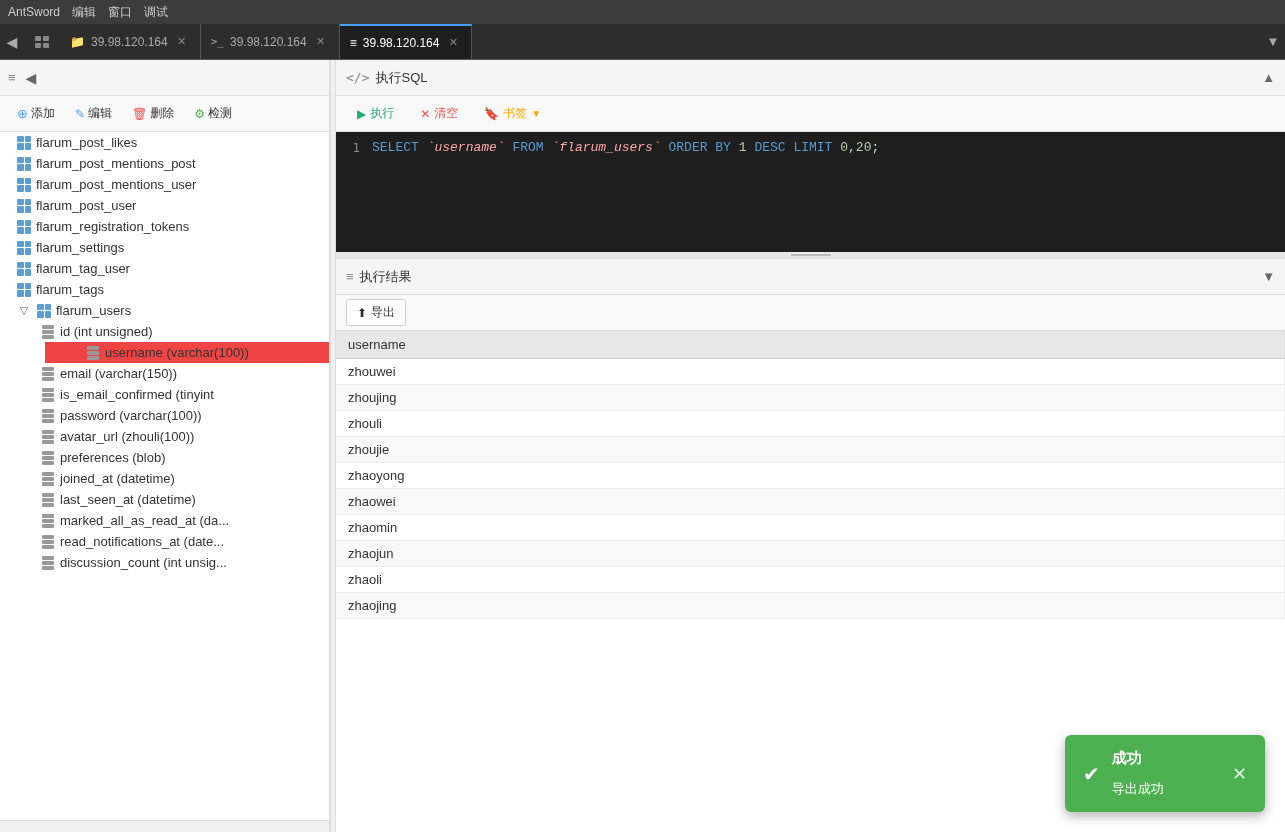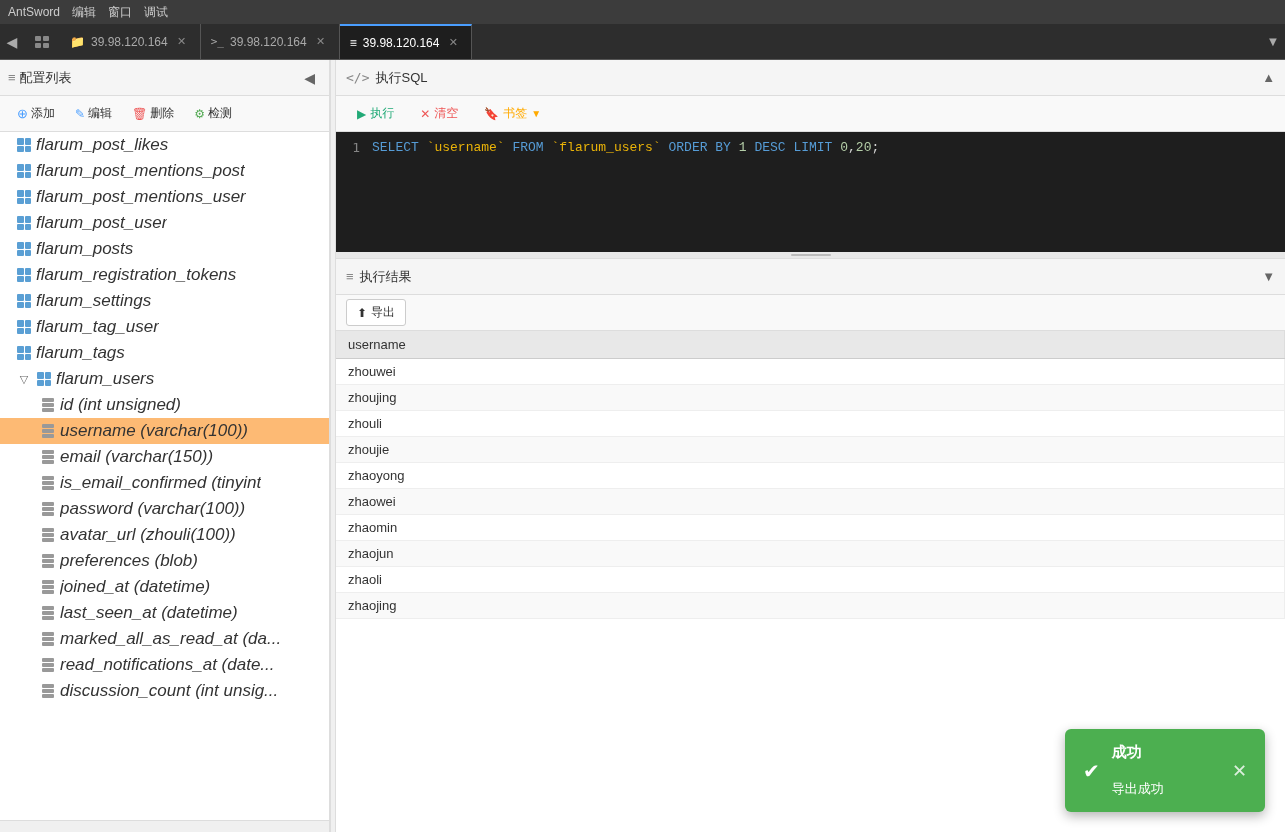--- a/index.html
+++ b/index.html
@@ -28,21 +28,21 @@
     .sidebar-header { height: 36px; background: #f5f5f5; border-bottom: 1px solid #ddd; display: flex; align-items: center; padding: 0 8px; gap: 4px; }
     .sidebar-title { font-size: 13px; color: #333; flex: 1; display: flex; align-items: center; gap: 4px; }
     .sidebar-collapse { cursor: pointer; color: #666; font-size: 14px; padding: 2px 6px; }
     .sidebar-toolbar { height: 36px; background: #f9f9f9; border-bottom: 1px solid #ddd; display: flex; align-items: center; padding: 0 8px; gap: 2px; }
     .toolbar-btn { display: flex; align-items: center; gap: 3px; padding: 4px 8px; cursor: pointer; color: #333; font-size: 12px; border: 1px solid transparent; border-radius: 3px; }
     .toolbar-btn .btn-icon { color: #4a9eff; font-size: 13px; }
 
     .tree { flex: 1; overflow-y: auto; overflow-x: hidden; }
     .tree-item { display: flex; align-items: center; padding: 3px 8px; cursor: pointer; gap: 4px; white-space: nowrap; }
     .tree-item .tree-icon { width: 16px; height: 14px; display: inline-flex; align-items: center; justify-content: center; flex-shrink: 0; }
-    .tree-item .tree-label { font-size: 17px; color: #333; overflow: hidden; text-overflow: ellipsis; font-style: italic; }
+    .tree-item .tree-label { font-size: 13px; color: #333; overflow: hidden; text-overflow: ellipsis; }
     .tree-item.level1 { padding-left: 16px; }
     .tree-item.level2 { padding-left: 40px; }
 
     
     .icon-table { display: inline-grid; grid-template-columns: 1fr 1fr; grid-template-rows: 1fr 1fr; gap: 1px; width: 14px; height: 14px; }
     .icon-table div { background: #5a9fd4; border-radius: 1px; }
     .icon-col { display: inline-grid; grid-template-columns: 1fr; grid-template-rows: 1fr 1fr 1fr; gap: 1px; width: 12px; height: 14px; }
     .icon-col div { background: #999; border-radius: 1px; }
 
     
@@ -64,21 +64,21 @@
     .sql-btn.run { color: #2a7; }
     .sql-btn.clear { color: #e55; }
     .sql-btn.bookmark { color: #fa0; }
     .sql-btn-arrow { font-size: 10px; }
 
     .sql-editor { background: #1e1e1e; min-height: 120px; padding: 8px 0; overflow-y: auto; position: relative; }
     .sql-line { display: flex; align-items: flex-start; }
     .sql-line-num { width: 36px; text-align: right; padding-right: 12px; color: #858585; font-size: 13px; font-family: monospace; user-select: none; flex-shrink: 0; }
     .sql-line-content { font-size: 13px; font-family: 'Courier New', monospace; color: #d4d4d4; white-space: pre; flex: 1; }
     .sql-kw { color: #569cd6; }
-    .sql-bt { color: #eab308; }
+    .sql-bt { color: #fca5a5; font-style: italic; }
     .sql-num { color: #b5cea8; }
     .sql-punct { color: #d4d4d4; }
     .resize-handle { height: 6px; background: #e8e8e8; cursor: row-resize; display: flex; align-items: center; justify-content: center; }
     .resize-handle::after { content: ''; display: block; width: 40px; height: 2px; background: #bbb; border-radius: 1px; }
 
     
     .results-section { flex: 1; display: flex; flex-direction: column; overflow: hidden; }
     .results-header { height: 36px; background: #f5f5f5; border-bottom: 1px solid #ddd; display: flex; align-items: center; padding: 0 10px; gap: 6px; }
     .results-title { font-size: 13px; color: #333; flex: 1; display: flex; align-items: center; gap: 4px; }
     .results-collapse-btn { cursor: pointer; color: #666; margin-left: auto; }
@@ -94,21 +94,21 @@
     .results-table tbody tr:nth-child(odd) { background: #fff; }
     .results-table tbody td { padding: 5px 12px; font-size: 13px; color: #333; border-right: 1px solid #eee; }
 
     .results-table-wrap::-webkit-scrollbar { width: 10px; }
     .results-table-wrap::-webkit-scrollbar-track { background: #f5f5f5; }
     .results-table-wrap::-webkit-scrollbar-thumb { background: #ccc; border-radius: 4px; }
 
     
     .toast { position: fixed; bottom: 20px; right: 20px; background: #4caf50; color: #fff; border-radius: 6px; padding: 14px 18px; display: flex; align-items: center; gap: 12px; min-width: 200px; box-shadow: 0 4px 12px rgba(0,0,0,0.3); z-index: 9999; }
     .toast-icon { font-size: 20px; }
-    .toast-text { display: flex; flex-direction: column; gap: 18px; }
+    .toast-text { display: flex; flex-direction: column; gap: 12px; }
     .toast-title { font-size: 15px; font-weight: bold; }
     .toast-msg { font-size: 13px; }
     .toast-close { margin-left: auto; cursor: pointer; font-size: 18px; color: rgba(255,255,255,0.8); }
 
     
     .sidebar-hscroll { height: 12px; background: #f0f0f0; border-top: 1px solid #ddd; overflow-x: auto; }
     .sidebar-hscroll-inner { width: 400px; height: 1px; }
     .sidebar-hscroll::-webkit-scrollbar { height: 8px; }
     .sidebar-hscroll::-webkit-scrollbar-thumb { background: #bbb; border-radius: 4px; }
 
@@ -152,21 +152,20 @@
     </div>
   </div>
   <div class="tab-right-area">▼</div>
 </div>
 
 <div class="main">
 
   <div class="sidebar">
     <div class="sidebar-header">
       <span style="color:#888;">≡</span>
-      <span class="sidebar-title">配置列表</span>
       <span class="sidebar-collapse">◀</span>
     </div>
     <div class="sidebar-toolbar">
       <div class="toolbar-btn">
         <span class="btn-icon">⊕</span>
         <span>添加</span>
       </div>
       <div class="toolbar-btn">
         <span style="color:#4a9eff;">✎</span>
         <span>编辑</span>
@@ -227,31 +226,20 @@
         </div>
         <div class="tree-item level1">
           <span class="tree-icon">
             <span class="icon-table">
               <div></div>
               <div></div>
               <div></div>
               <div></div>
             </span>
           </span>
-          <span class="tree-label">flarum_posts</span>
-        </div>
-        <div class="tree-item level1">
-          <span class="tree-icon">
-            <span class="icon-table">
-              <div></div>
-              <div></div>
-              <div></div>
-              <div></div>
-            </span>
-          </span>
           <span class="tree-label">flarum_registration_tokens</span>
         </div>
         <div class="tree-item level1">
           <span class="tree-icon">
             <span class="icon-table">
               <div></div>
               <div></div>
               <div></div>
               <div></div>
             </span>
@@ -295,21 +283,21 @@
         <div class="tree-item level2">
           <span class="tree-icon">
             <span class="icon-col">
               <div></div>
               <div></div>
               <div></div>
             </span>
           </span>
           <span class="tree-label">id (int unsigned)</span>
         </div>
-        <div class="tree-item level2" style="background: #fdba74;">
+        <div class="tree-item level2" style="background: #ef4444; margin-left: 45px;">
           <span class="tree-icon">
             <span class="icon-col">
               <div></div>
               <div></div>
               <div></div>
             </span>
           </span>
           <span class="tree-label">username (varchar(100))</span>
         </div>
         <div class="tree-item level2">

